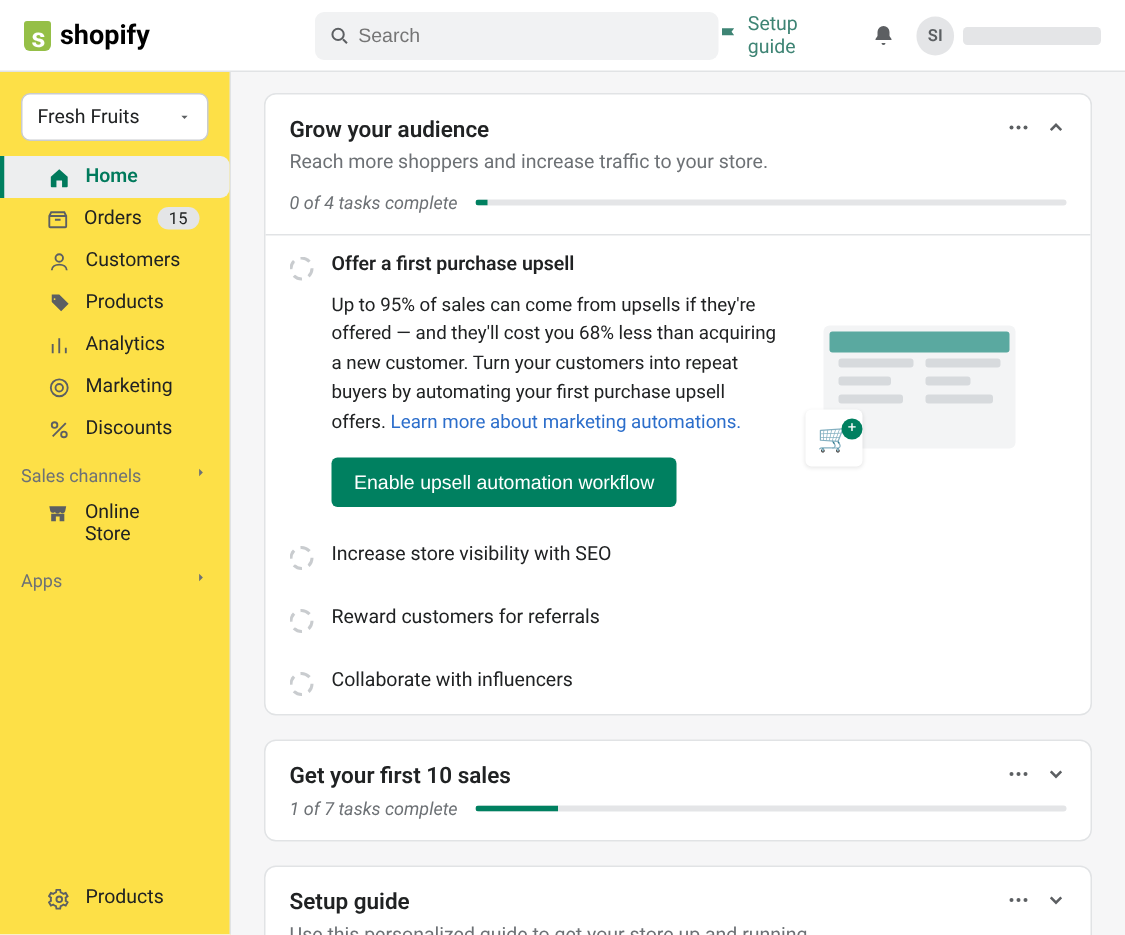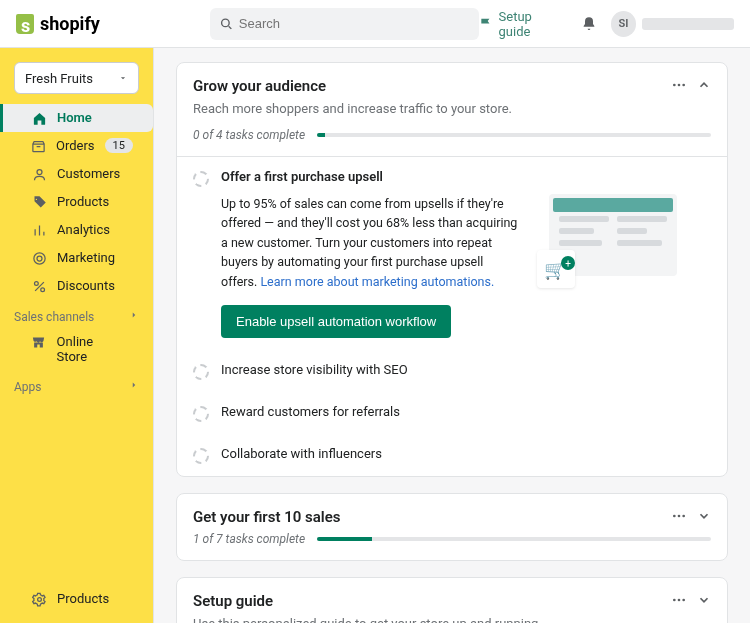--- a/index.html
+++ b/index.html
@@ -35,21 +35,21 @@
   .card-actions { display:flex; gap:10px; align-items:center; color:#5c5f62; }
   .progress-row { padding:0 16px 14px; display:flex; align-items:center; gap:12px;font-style:italic;}
   .progress-text { color:#6d7175; font-size:12px;}
   .progress-bar { flex:1; height:4px; background:#e4e5e7; border-radius:2px; overflow:hidden;}
   .progress-fill { height:100%; background:#008060; }
   .divider { height:1px; background:#e1e3e5; }
   .task { padding:12px 16px; display:flex; gap:12px; align-items:flex-start;}
   .task-circle { width:16px; height:16px; border:2px dashed #c9cccf; border-radius:50%; flex-shrink:0; margin-top:2px;}
   .task-content{ flex:1; }
   .task-title { font-weight:600; font-size:13px; margin-bottom:10px;}
-  .task-body-row { display:flex; gap:16px; align-items:flex-start;}
+  .task-body-row { display:flex; gap:16px; align-items:center;}
   .task-desc { color:#202223; font-size:12.5px; line-height:1.55; max-width:300px;}
   .task-desc a{ color:#2c6ecb; text-decoration:none;}
   .btn-primary { background:#008060; color:#fff; border:none; border-radius:4px; padding:9px 15px; font-size:13px; font-weight:500; margin-top:14px; cursor:pointer;}
   .illus { width:140px; height:98px; position:relative; flex-shrink:0;}
   .illus .pane-back { position:absolute; top:0; right:0; width:128px; height:82px; background:#f3f4f5; border-radius:4px; overflow:hidden;}
   .illus .pane-back-top { height:14px; background:#5aa9a0; margin:4px; border-radius:2px;}
   .illus .pb-lines { position:absolute; top:22px; left:10px; right:10px; display:flex; gap:8px;}
   .illus .pb-col { flex:1; display:flex; flex-direction:column; gap:6px;}
   .illus .pb-line { height:6px; background:#d7dadd; border-radius:2px;}
   .illus .cart { position:absolute; bottom:4px; left:0; width:38px; height:38px; background:#fff; border-radius:4px; box-shadow:0 1px 3px rgba(0,0,0,.1); display:flex; align-items:center; justify-content:center; color:#babec3; font-size:18px;}

